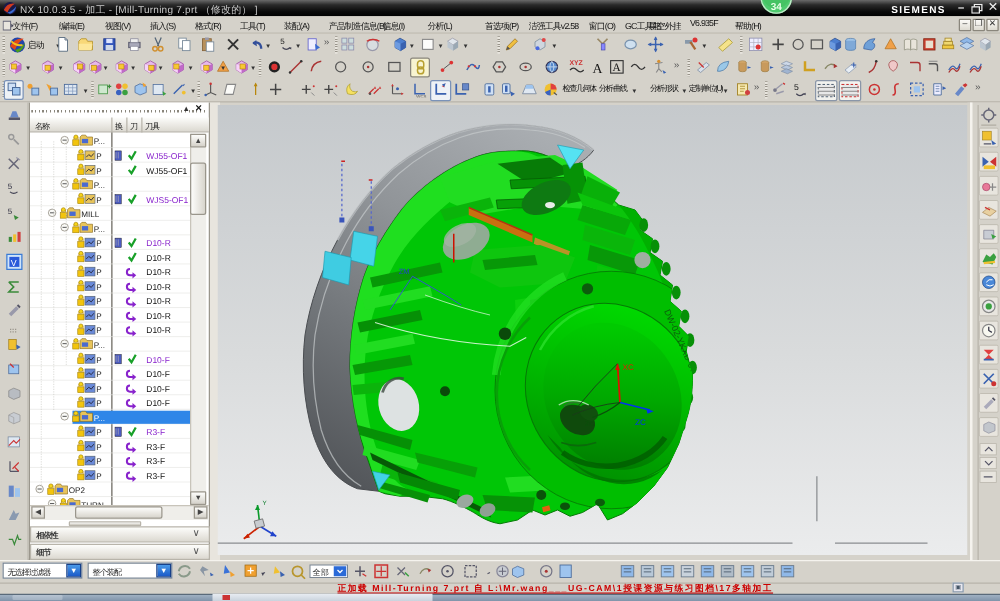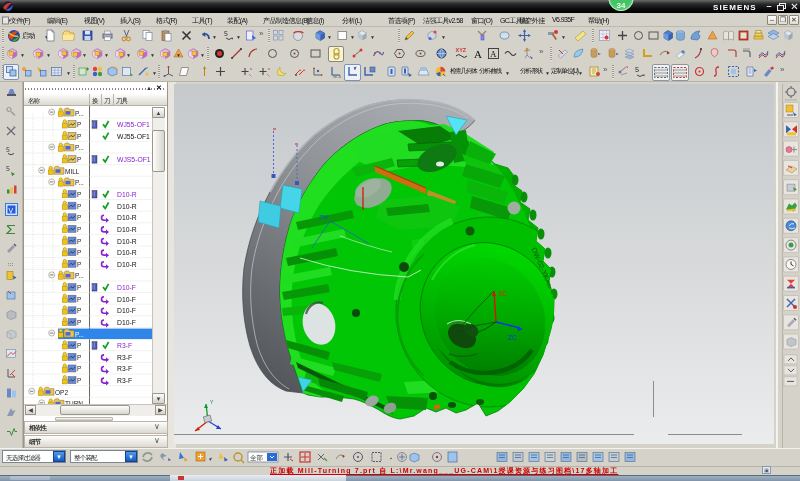--- a/index.html
+++ b/index.html
@@ -6,20 +6,21 @@
 #page{position:relative;width:800px;height:481px}
 </style></head>
 <body>
 <div id="page">
 <div class="abs" style="left:0px;top:0px;width:800px;height:13px;background:linear-gradient(#6a6a6a,#2a2a2a 30%,#0a0a0a 70%,#000);"></div>
     <svg class="abs" style="left:2px;top:1px" width="12" height="11" viewBox="0 0 12 11">
 <circle cx="6" cy="5.5" r="5" fill="#1a1a4a"></circle>
       <path d="M1 7 Q4 1 10 2 Q6 4 4 9 Z" fill="#d03a1e"></path>
       <path d="M4 9 Q8 8 11 4 Q10 9 6 10 Z" fill="#3a6ad0"></path>
     </svg>
+    <div class="abs" style="left:16px;top:2px;width:420px;height:10px;color:#c8c8c8;font-size:8px;letter-spacing:0.2px;white-space:nowrap;">NX 10.0.3.5 - 加工 - [Mill-Turning 7.prt （修改的） ]</div>
     <div class="abs" style="left:713px;top:3px;width:42px;height:9px;color:#fff;font-size:8px;font-weight:bold;letter-spacing:1.1px;">SIEMENS</div>
     <div class="abs" style="left:763px;top:2px;width:12px;height:10px;color:#eee;font-size:9px;text-align:center;line-height:8px;font-weight:bold;">–</div>
     <svg class="abs" style="left:777px;top:3px" width="10" height="8" viewBox="0 0 10 8">
       <rect x="2.5" y="0.5" width="6" height="5" fill="none" stroke="#eee"></rect>
       <rect x="0.5" y="2.5" width="6" height="5" fill="#222" stroke="#eee"></rect>
     </svg>
     <div class="abs" style="left:789px;top:1px;width:11px;height:11px;color:#eee;font-size:10px;text-align:center;line-height:11px;">✕</div>
     <svg class="abs" style="left:606px;top:0px" width="30" height="13" viewBox="0 0 30 13">
 <circle cx="15" cy="-1.5" r="12.5" fill="#3fbf5f"></circle>
       <circle cx="15" cy="-1.5" r="11.5" fill="#4ecb6e"></circle>

